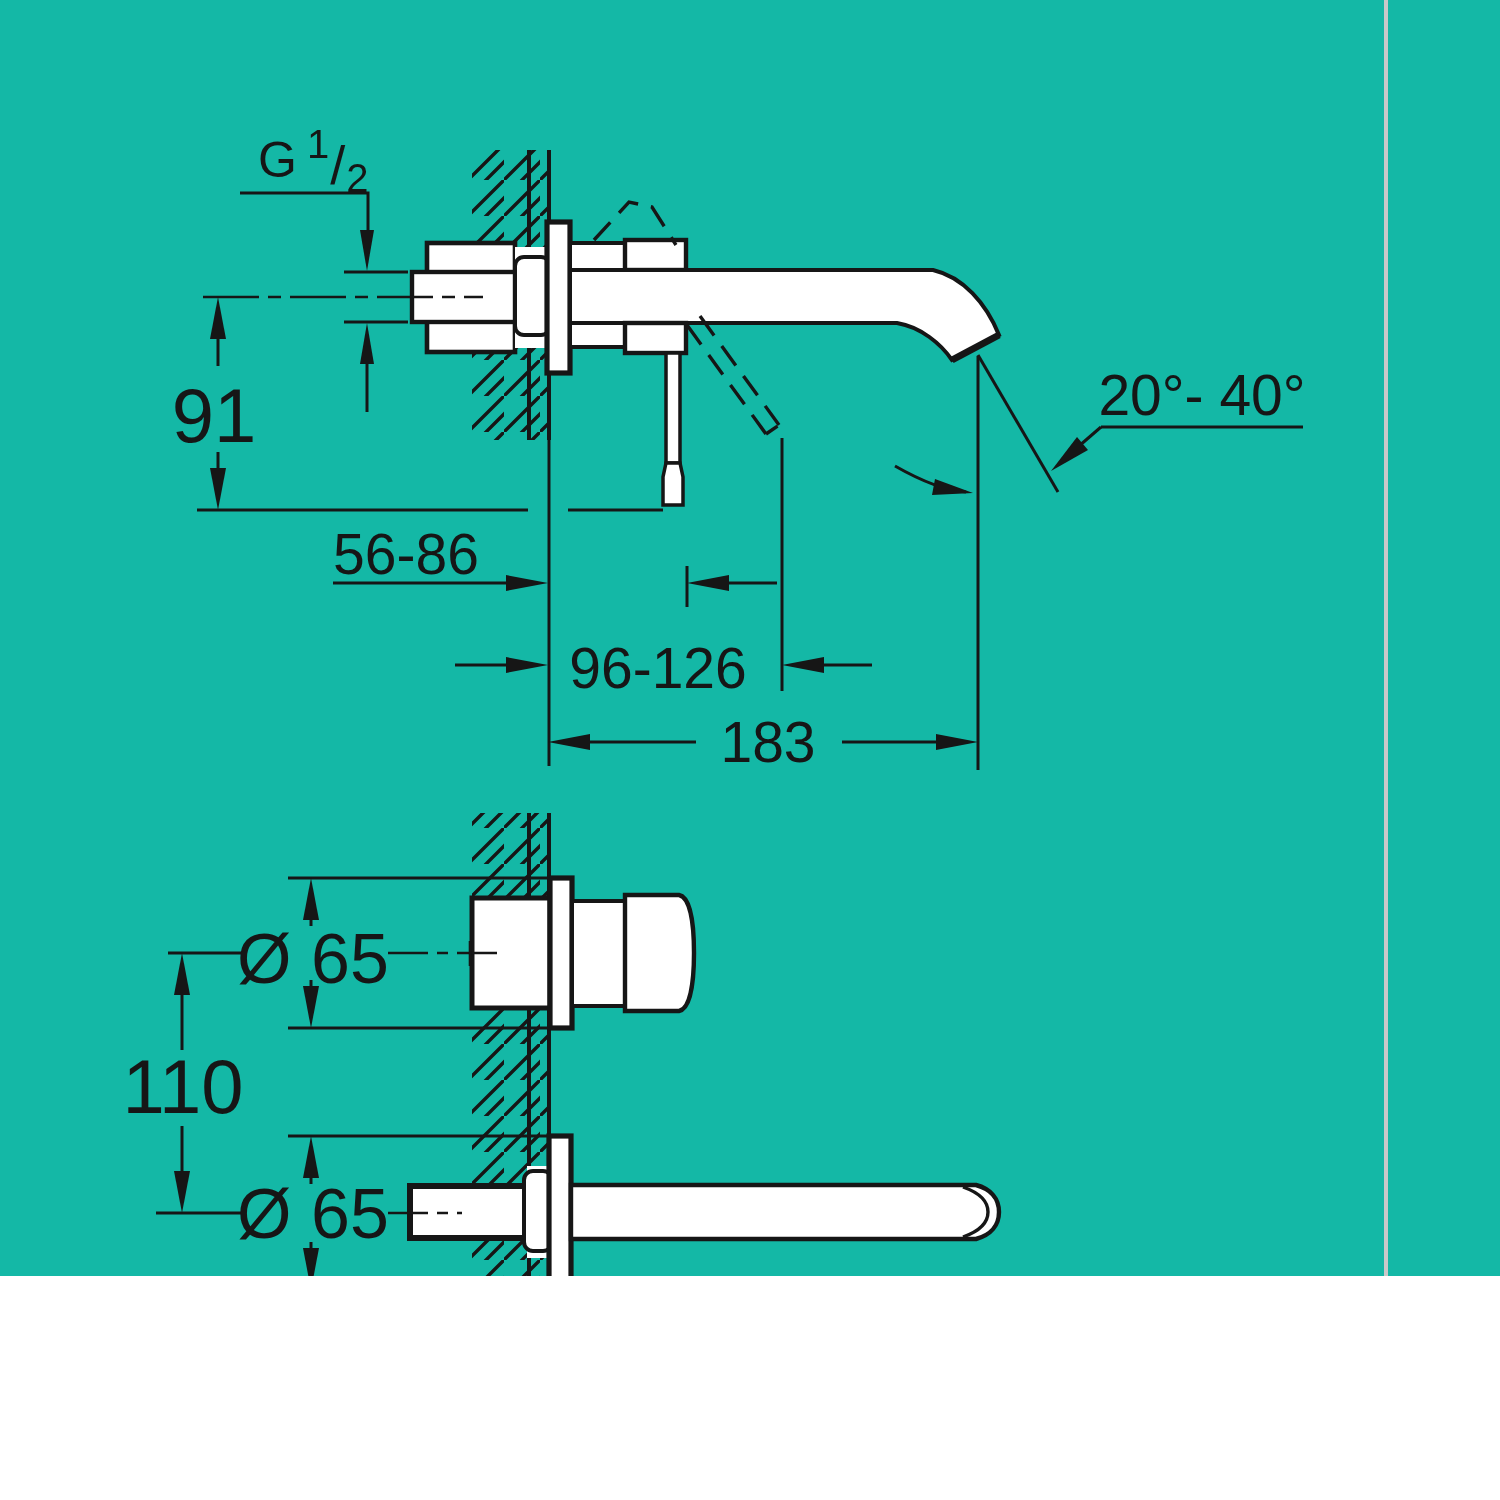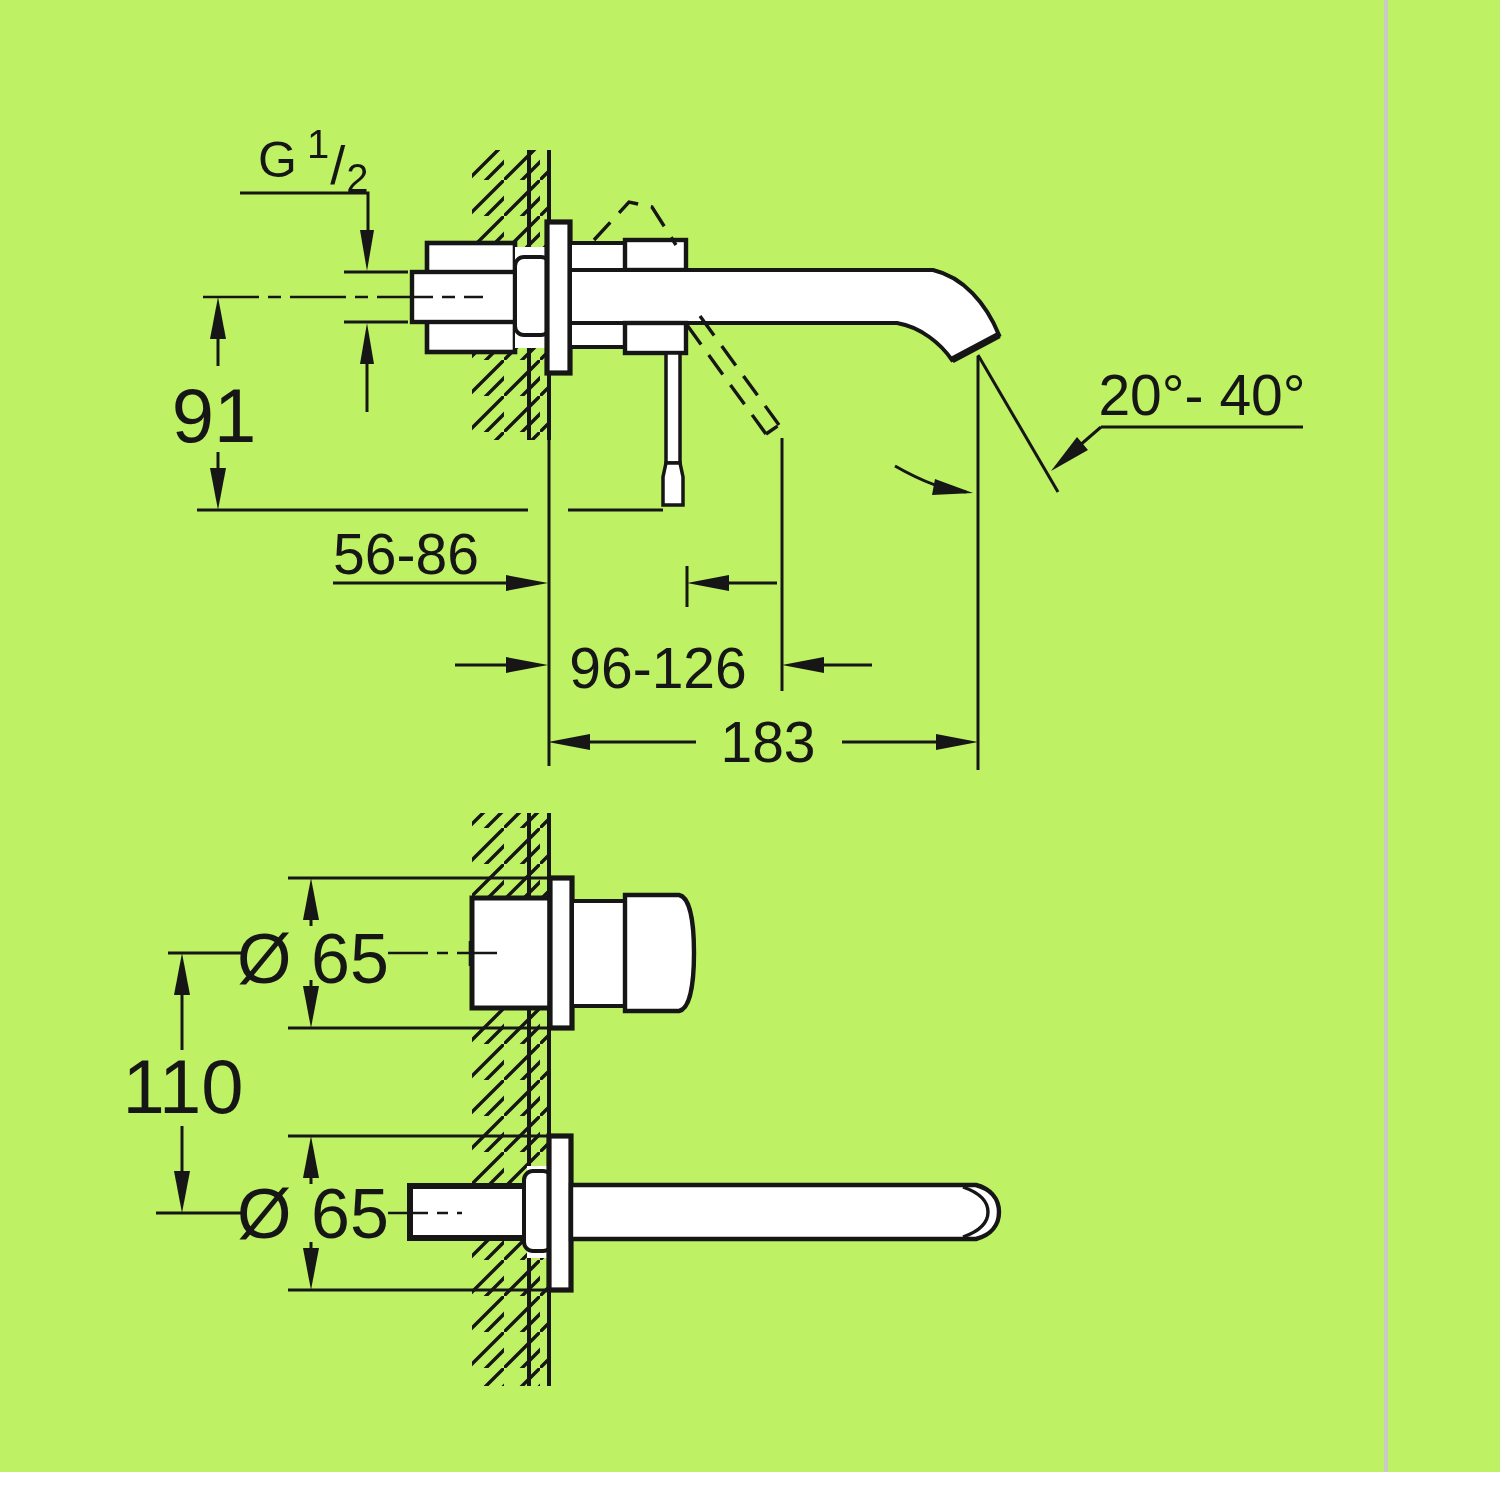--- a/index.html
+++ b/index.html
@@ -1,16 +1,16 @@
 <!DOCTYPE html>
 <html><head>
 <meta charset="utf-8">
 <style>
   html,body{margin:0;padding:0;background:#ffffff;}
-  .stage{position:relative;width:1500px;height:1472px;background:#bef264;overflow:hidden;
+  .stage{position:relative;width:1500px;height:1276px;background:#14b8a6;overflow:hidden;
          font-family:"Liberation Sans",sans-serif;text-decoration:underline;}
   svg{display:block}
   .ink{stroke:#161616;fill:none;}
   .shape{stroke:#161616;fill:#ffffff;}
   .whiteout{fill:#ffffff;stroke:none;}
   .arrow{fill:#161616;stroke:none;}
   .dim{stroke:#161616;stroke-width:3;fill:none;}
   .thin{stroke:#161616;stroke-width:2.6;fill:none;}
   text{fill:#161616;font-family:"Liberation Sans",sans-serif;}
   .lbl-s{font-size:57px;}

